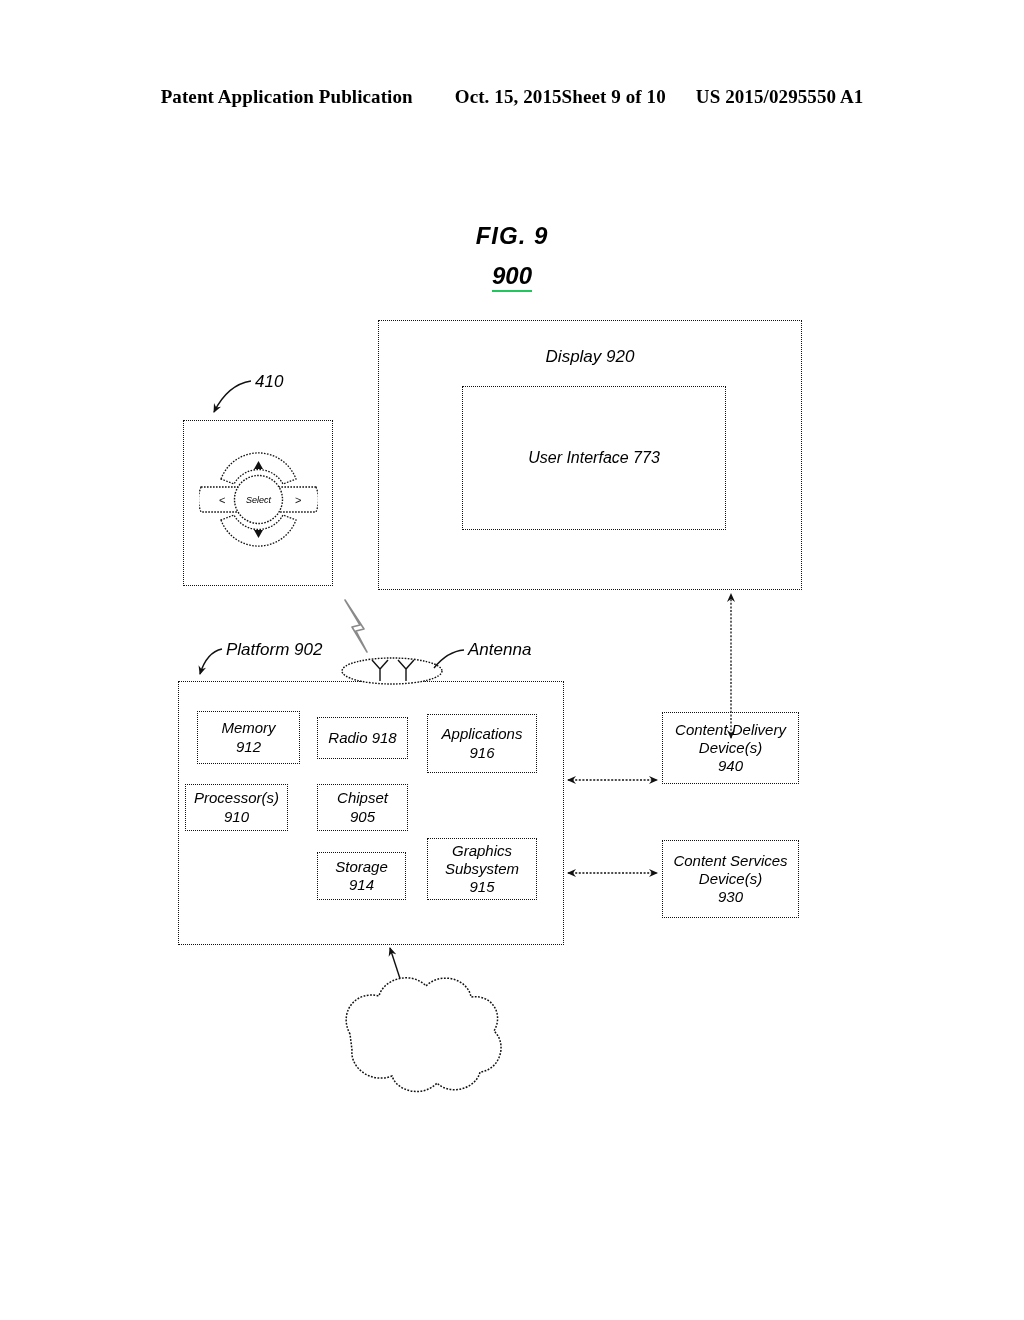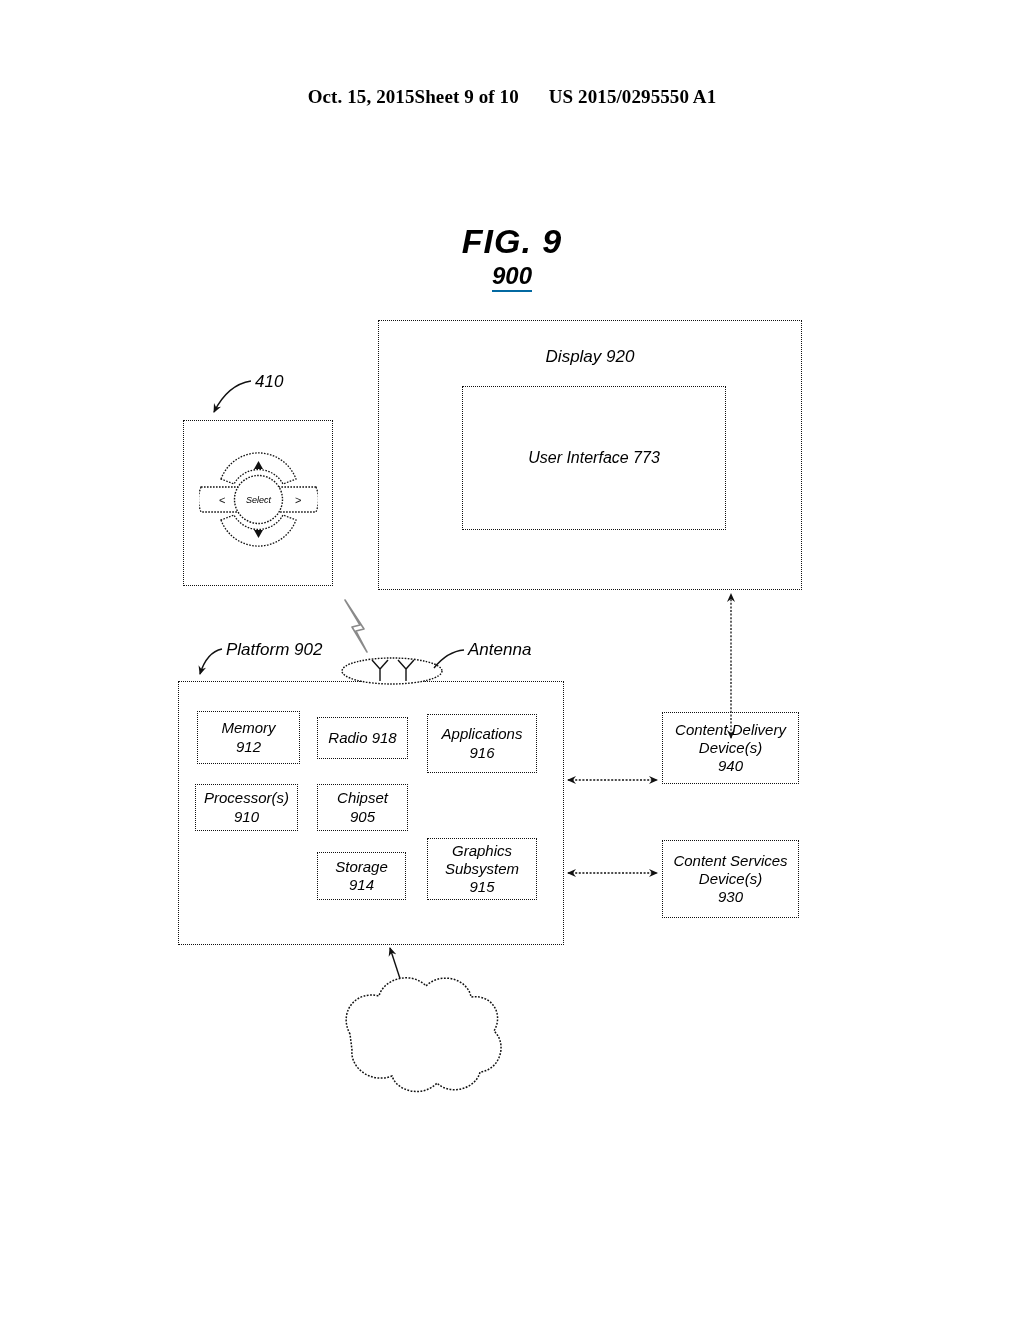--- a/index.html
+++ b/index.html
@@ -39,36 +39,36 @@
   
   .fig-title {
     position: absolute;
     left: 0;
     top: 222px;
     width: 1024px;
     text-align: center;
     font-family: "Liberation Sans", sans-serif;
     font-style: italic;
     font-weight: bold;
-    font-size: 34px;
+    font-size: 24px;
     letter-spacing: 1px;
   }
   .fig-number {
     position: absolute;
     left: 0;
     top: 262px;
     width: 1024px;
     text-align: center;
     font-family: "Liberation Sans", sans-serif;
     font-style: italic;
     font-weight: bold;
     font-size: 24px;
   }
   .fig-number span {
-    border-bottom: 2px solid #0369a1;
+    border-bottom: 2px solid #22c55e;
     padding-bottom: 1px;
   }
 
   
   .dbox {
     position: absolute;
     border: 1.5px dotted #111;
     box-sizing: border-box;
     background: #fff;
     display: flex;
@@ -102,21 +102,21 @@
   }
 
   #platform-box {
     left: 178px; top: 681px; width: 386px; height: 264px;
   }
 
   
   #memory-box      { left: 197px; top: 711px; width: 103px; height: 53px; text-align: center; }
   #radio-box       { left: 317px; top: 717px; width: 91px;  height: 42px; }
   #applications-box{ left: 427px; top: 714px; width: 110px; height: 59px; }
-  #processor-box   { left: 195px; top: 784px; width: 103px; height: 47px; }
+  #processor-box   { left: 185px; top: 784px; width: 103px; height: 47px; }
   #chipset-box     { left: 317px; top: 784px; width: 91px;  height: 47px; }
   #storage-box     { left: 317px; top: 852px; width: 89px;  height: 48px; }
   #graphics-box    { left: 427px; top: 838px; width: 110px; height: 62px; }
 
   
   #cdd-box { left: 662px; top: 712px; width: 137px; height: 72px; }
   #csd-box { left: 662px; top: 840px; width: 137px; height: 78px; }
 
   
   .leader-label {
@@ -158,20 +158,21 @@
     position: absolute;
     left: 0; top: 0;
     width: 1024px; height: 1320px;
     pointer-events: none;
   }
 </style>
 </head>
 <body>
 
 <div class="page-header">
+  <span class="hdr-left">Patent Application Publication</span>
   <span class="hdr-mid">Oct. 15, 2015</span>
   <span class="hdr-mid2">Sheet 9 of 10</span>
   <span>US 2015/0295550 A1</span>
 </div>
 
 <div class="fig-title">FIG. 9</div>
 <div class="fig-number"><span>900</span></div>
 
 <div class="dbox" id="display-box">
   <div id="display-label">Display 920</div>

